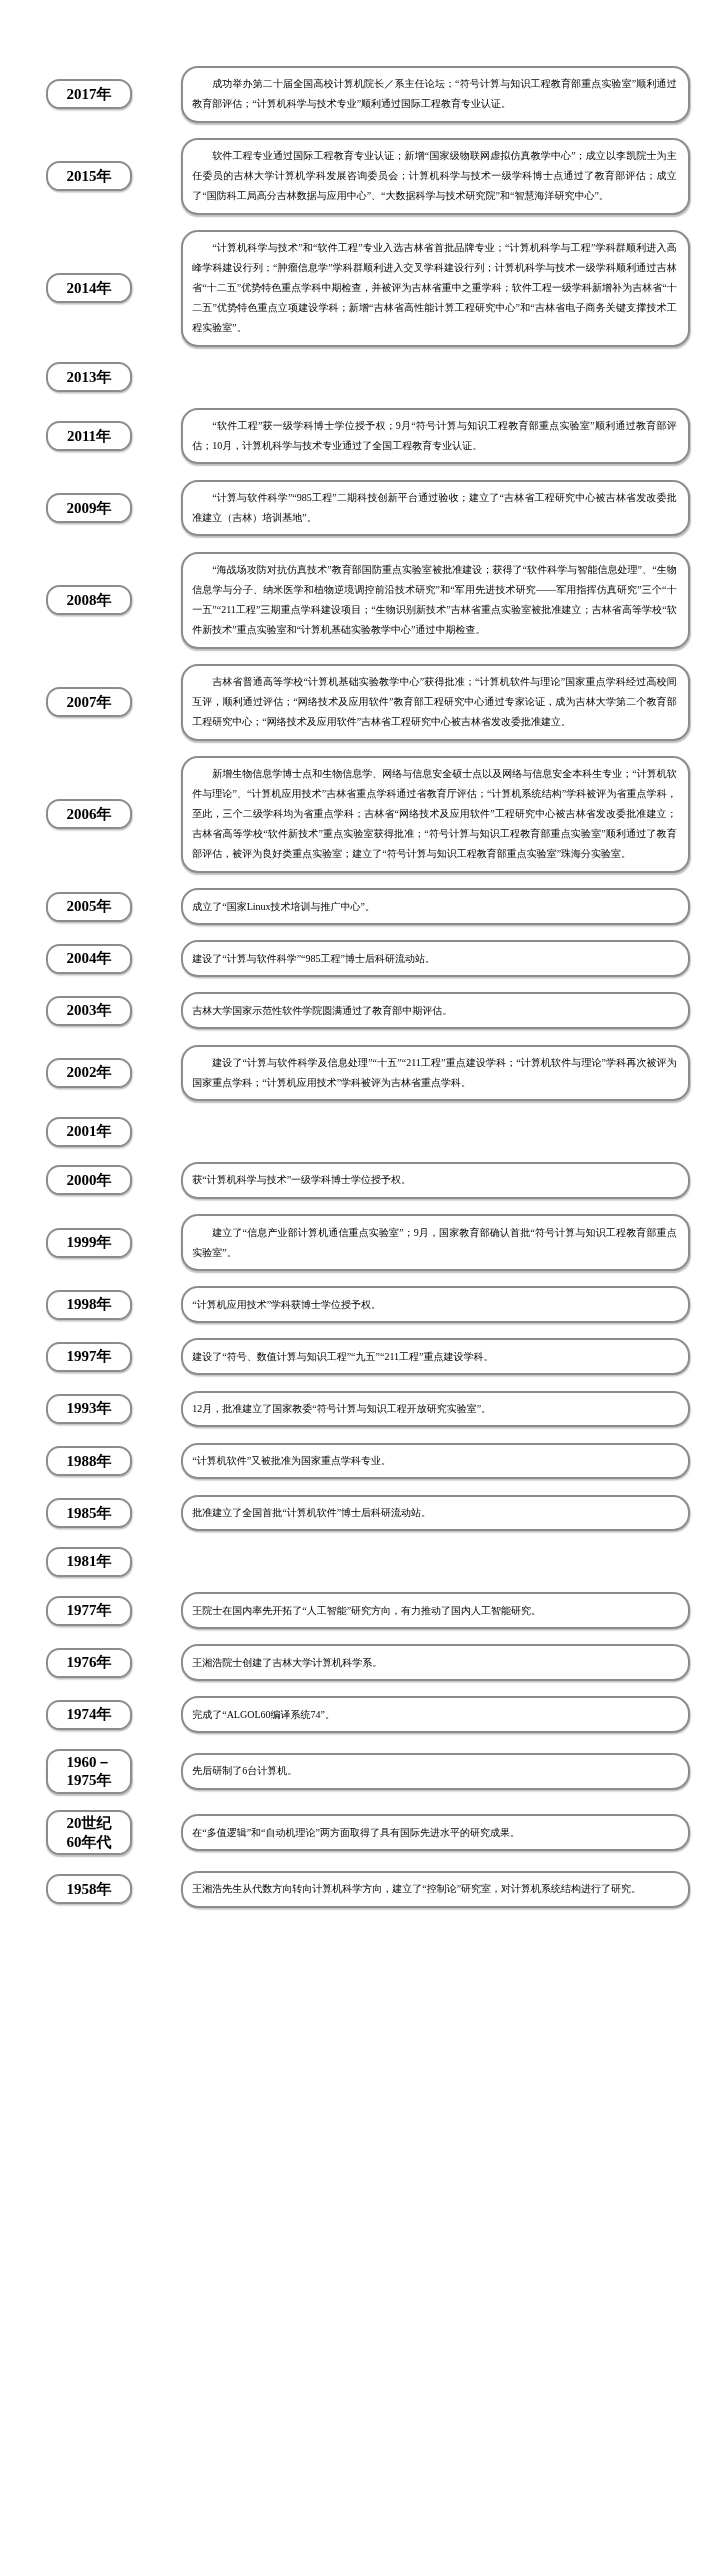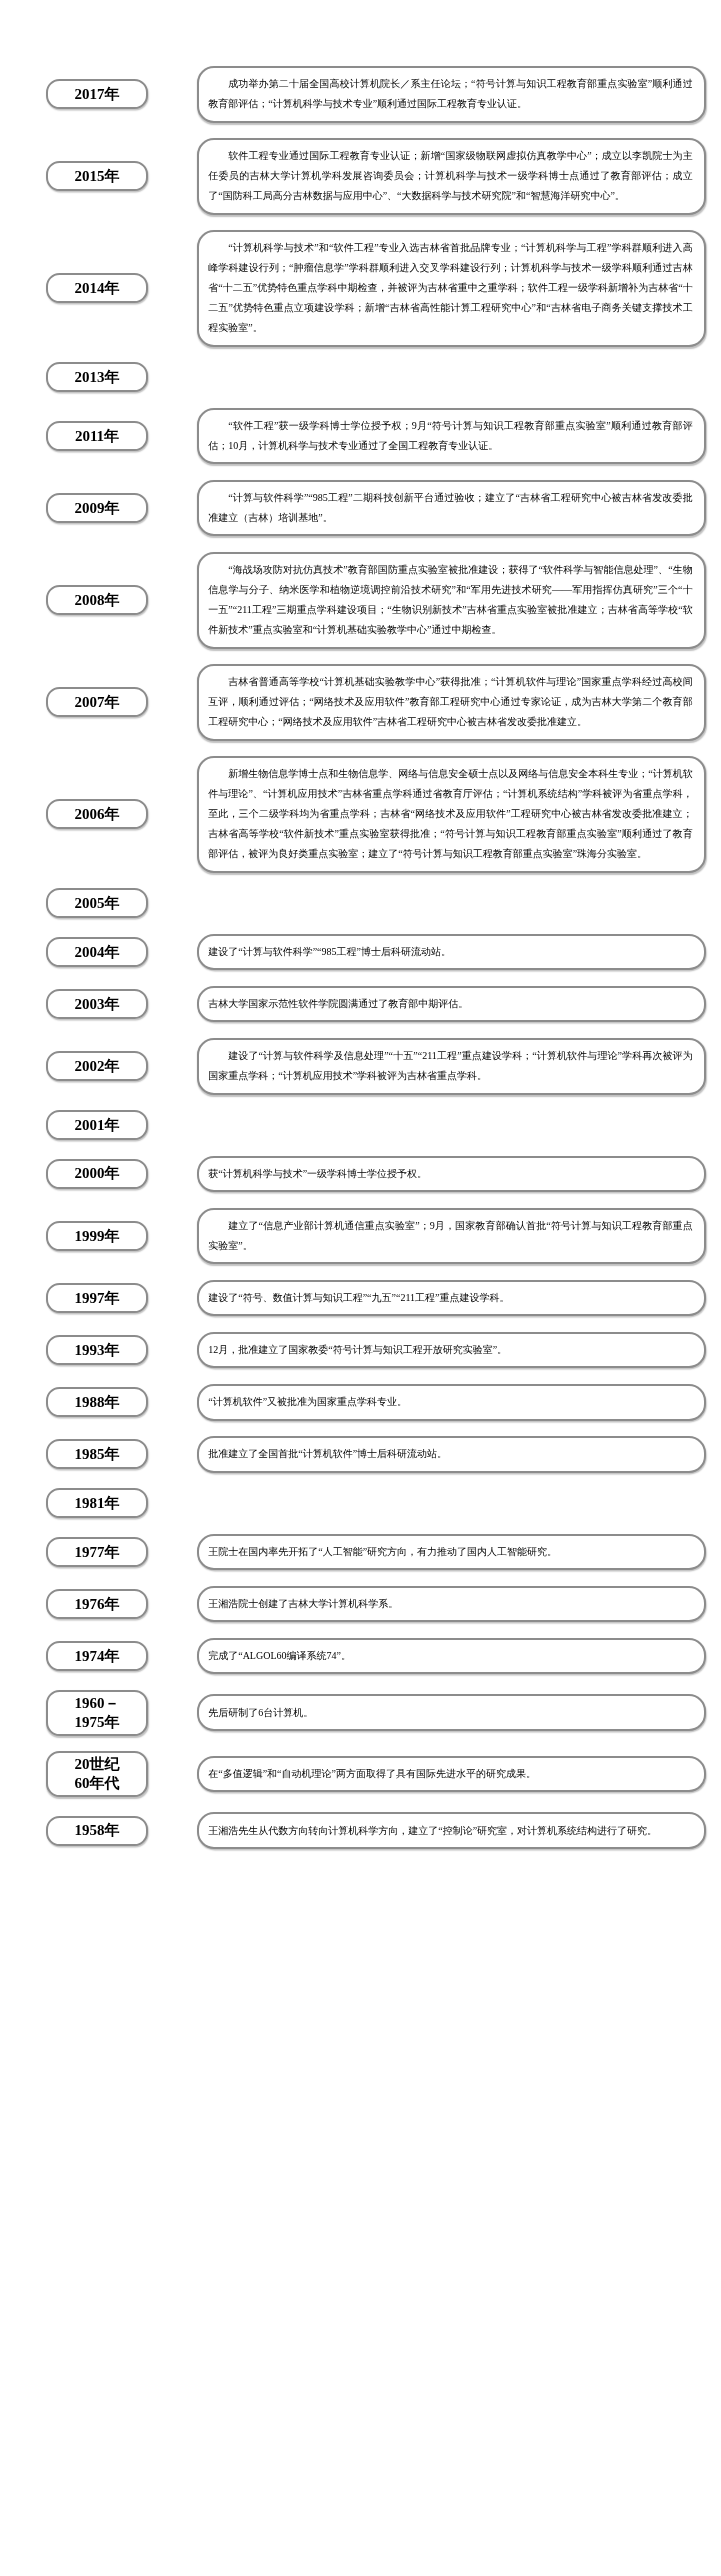--- a/index.html
+++ b/index.html
@@ -19,21 +19,21 @@
     display: flex;
     flex-direction: column;
     gap: 15.5px;
   }
   .entry {
     display: flex;
     align-items: center;
   }
   .year-pill {
     margin-left: 46px;
-    width: 102px;
+    width: 86px;
     min-height: 30px;
     box-sizing: border-box;
     border: 2.1px solid var(--border-color, #8c8c8c);
     border-radius: 13.4px;
     box-shadow: 0.7px 1.4px 1.4px rgba(0,0,0,0.25);
     background: #ffffff;
     display: flex;
     align-items: center;
     justify-content: center;
     font-weight: bold;
@@ -125,20 +125,23 @@
 
   <div class="entry">
     <div class="year-pill">2006年</div>
     <div class="content-box">
       <p class="indent">新增生物信息学博士点和生物信息学、网络与信息安全硕士点以及网络与信息安全本科生专业；“计算机软件与理论”、“计算机应用技术”吉林省重点学科通过省教育厅评估；“计算机系统结构”学科被评为省重点学科，至此，三个二级学科均为省重点学科；吉林省“网络技术及应用软件”工程研究中心被吉林省发改委批准建立；吉林省高等学校“软件新技术”重点实验室获得批准；“符号计算与知识工程教育部重点实验室”顺利通过了教育部评估，被评为良好类重点实验室；建立了“符号计算与知识工程教育部重点实验室”珠海分实验室。</p>
     </div>
   </div>
 
   <div class="entry">
     <div class="year-pill">2005年</div>
+    <div class="content-box">
+      <p>成立了“国家Linux技术培训与推广中心”。</p>
+    </div>
   </div>
 
   <div class="entry">
     <div class="year-pill">2004年</div>
     <div class="content-box">
       <p>建设了“计算与软件科学”“985工程”博士后科研流动站。</p>
     </div>
   </div>
 
   <div class="entry">
@@ -166,20 +169,26 @@
     </div>
   </div>
 
   <div class="entry">
     <div class="year-pill">1999年</div>
     <div class="content-box">
       <p class="indent">建立了“信息产业部计算机通信重点实验室”；9月，国家教育部确认首批“符号计算与知识工程教育部重点实验室”。</p>
     </div>
   </div>
 
+  <div class="entry">
+    <div class="year-pill">1998年</div>
+    <div class="content-box">
+      <p>“计算机应用技术”学科获博士学位授予权。</p>
+    </div>
+  </div>
 
   <div class="entry">
     <div class="year-pill">1997年</div>
     <div class="content-box">
       <p>建设了“符号、数值计算与知识工程”“九五”“211工程”重点建设学科。</p>
     </div>
   </div>
 
   <div class="entry">
     <div class="year-pill">1993年</div>

